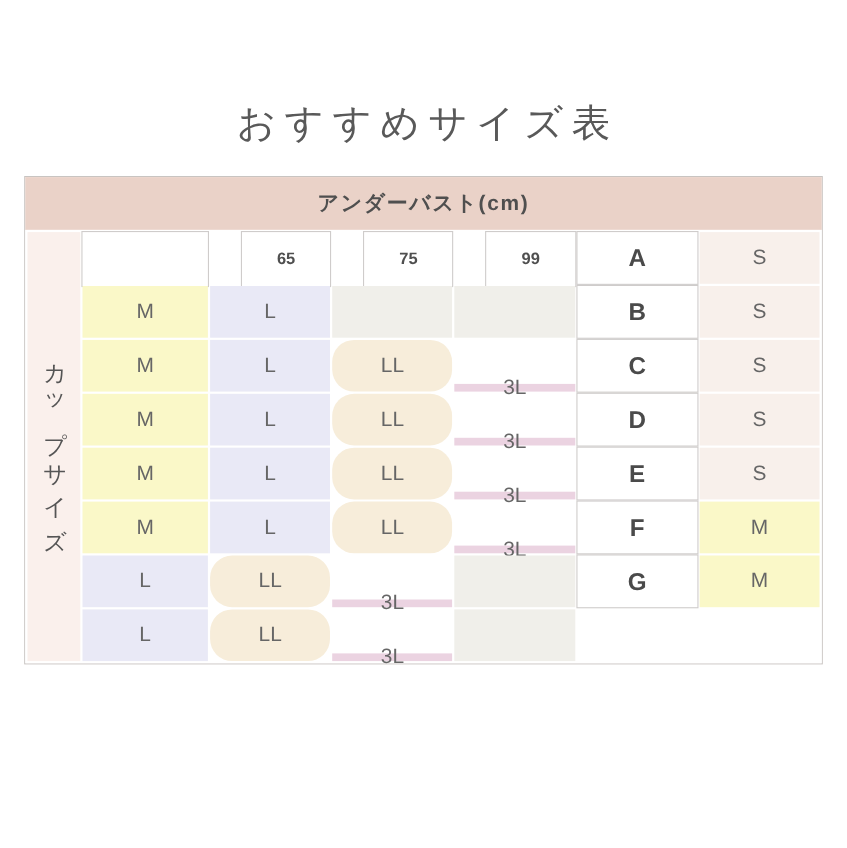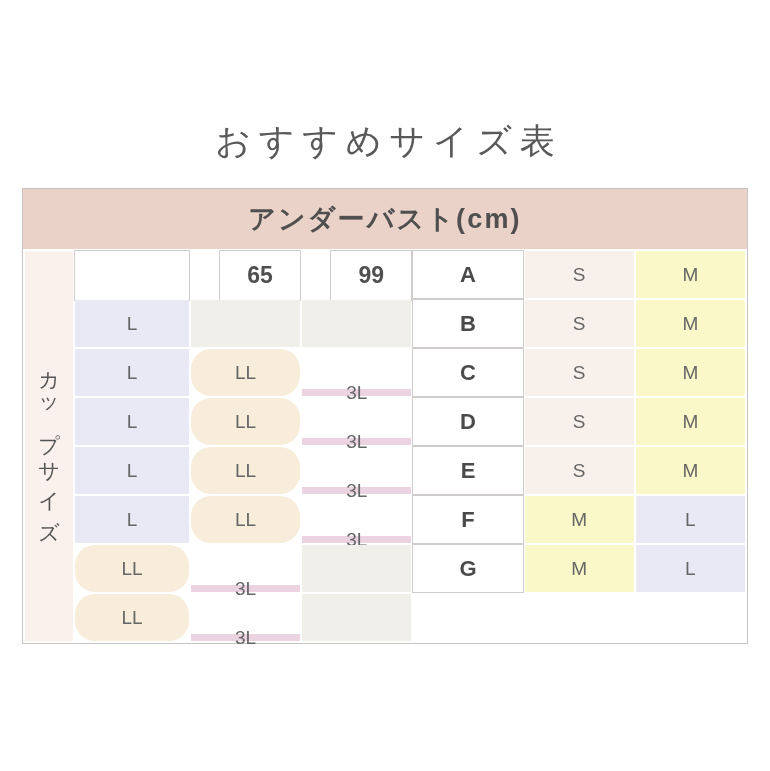--- a/index.html
+++ b/index.html
@@ -1,41 +1,41 @@
 <!DOCTYPE html>
 <html lang="ja"><head>
 <meta charset="utf-8">
 <style>
   html,body{margin:0;padding:0;background:#ffffff;}
   .page{
     width:770px;height:771px;margin:0 auto;background:#ffffff;
     font-family:"Liberation Sans","DejaVu Sans",sans-serif;
-    box-sizing:border-box;padding-top:118px;
+    box-sizing:border-box;padding-top:90px;
   }
   .title{
     text-align:center;
     font-size:35px;
     font-weight:400;
     color:#595959;
     letter-spacing:0.22em;
     text-indent:0.22em;
     line-height:46px;
     margin-bottom:24px;
   }
   .size-table{
     width:726px;margin:0 auto;
     border:1px solid #c8c4c1;
     box-sizing:border-box;
     background:#ffffff;
   }
   .band{
-    height:60px;
+    height:48px;
     background:#ead2c8;
     display:flex;align-items:center;justify-content:center;
-    font-size:27px;font-weight:bold;color:#4f4f4f;
+    font-size:19px;font-weight:bold;color:#4f4f4f;
     letter-spacing:0.08em;
   }
   .body{
     display:grid;
     grid-template-columns:48px 114px repeat(5,1fr);
     grid-auto-rows:47px;
     gap:2px;
     padding:2px;
     background:#ffffff;
   }
@@ -52,21 +52,21 @@
     letter-spacing:0.28em;
   }
   .cell{
     display:flex;align-items:center;justify-content:center;
     font-size:19px;color:#666666;
   }
   .whitecell{
     background:#ffffff;
     box-shadow:0 0 0 1px #cfcccb;
   }
-  .num{font-size:23px;font-weight:bold;color:#4f4f4f;margin-left:29px;}
+  .num{font-size:15px;font-weight:bold;color:#4f4f4f;margin-left:29px;}
   .cup{font-size:22px;font-weight:bold;color:#4a4a4a;}
   .c-s {background:#f8f0eb;}
   .c-m {background:#faf8c8;}
   .c-l {background:#e9e9f6;}
   .c-ll{background:#f7edda;border-radius:20px;}
   .c-3l{background:#ebd3e1;margin-top:40px;}
   .c-e {background:#f0efea;}
 </style>
 </head>
 <body>
@@ -80,20 +80,21 @@
     <div class="band">アンダーバスト(cm)</div>
 
     <div class="body">
 
       <div class="strip">
         <span>カップサイズ</span>
       </div>
 
       <div class="cell whitecell hrow"></div>
       <div class="cell whitecell num hrow">65</div>
+      <div class="cell whitecell num hrow">75</div>
       <div class="cell whitecell num hrow">99</div>
 
       <div class="cell whitecell cup">A</div>
       <div class="cell c-s">S</div>
       <div class="cell c-m">M</div>
       <div class="cell c-l">L</div>
       <div class="cell c-e"></div>
       <div class="cell c-e"></div>
 
       <div class="cell whitecell cup">B</div>

